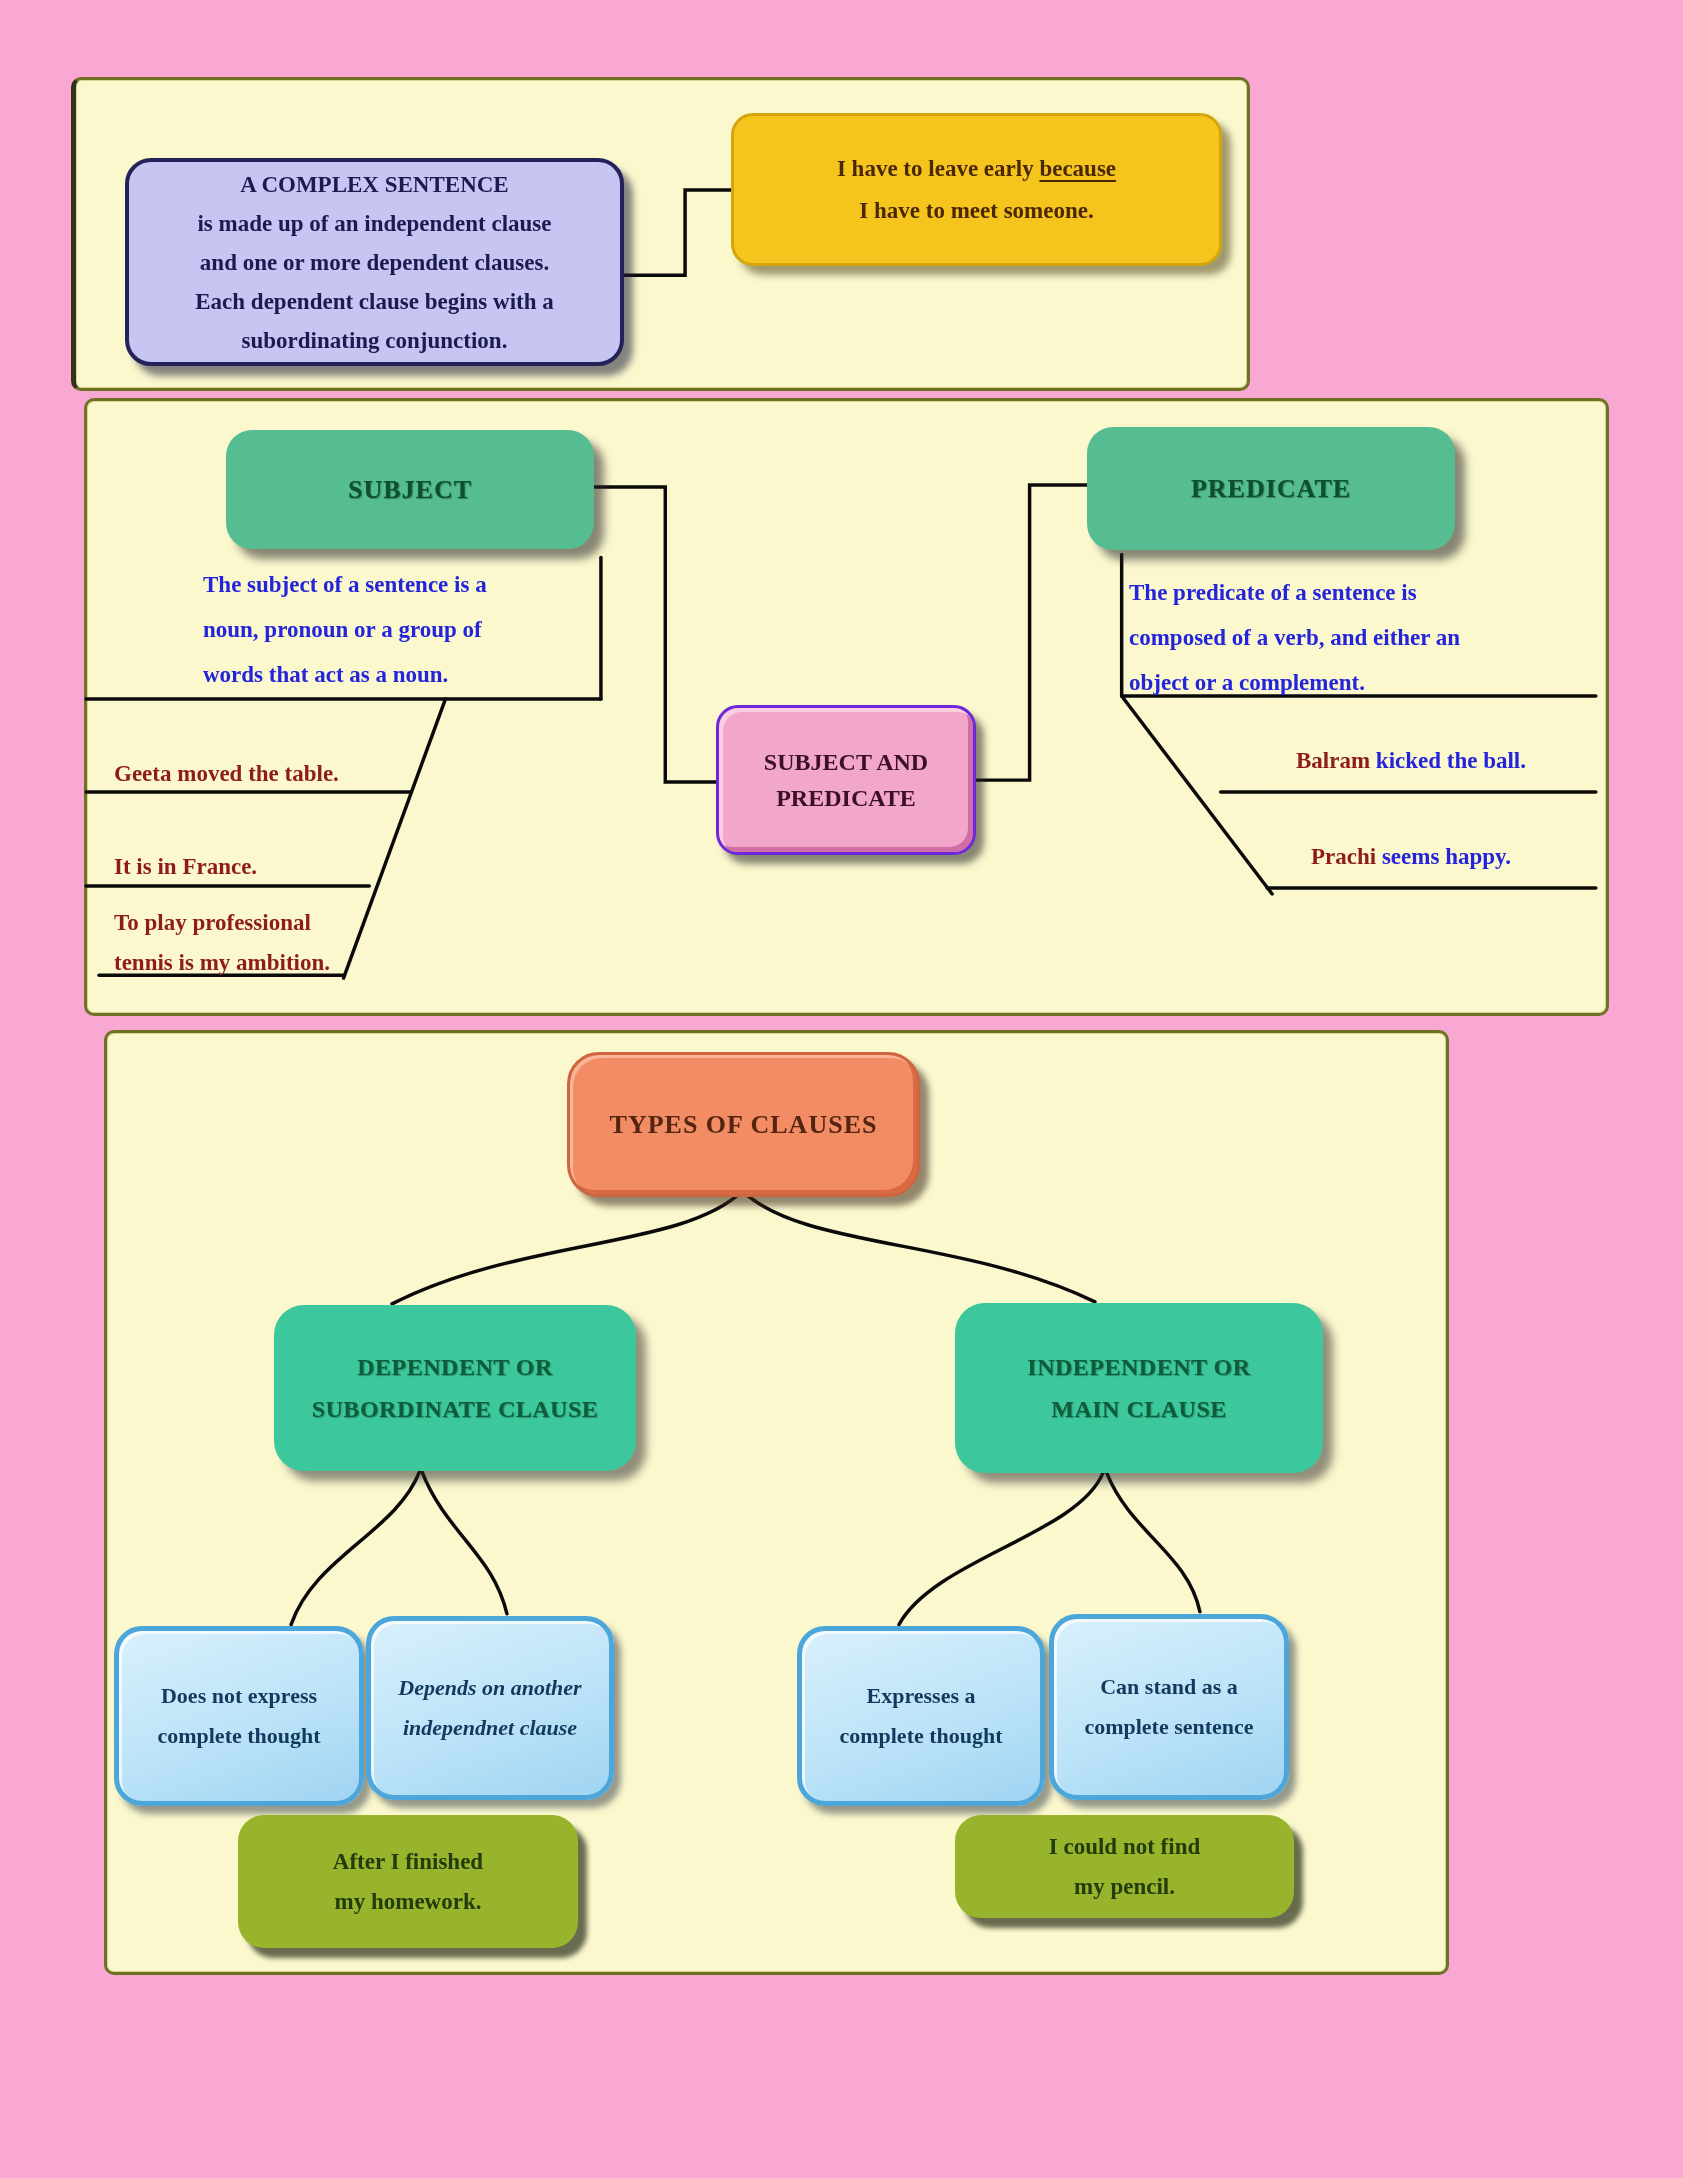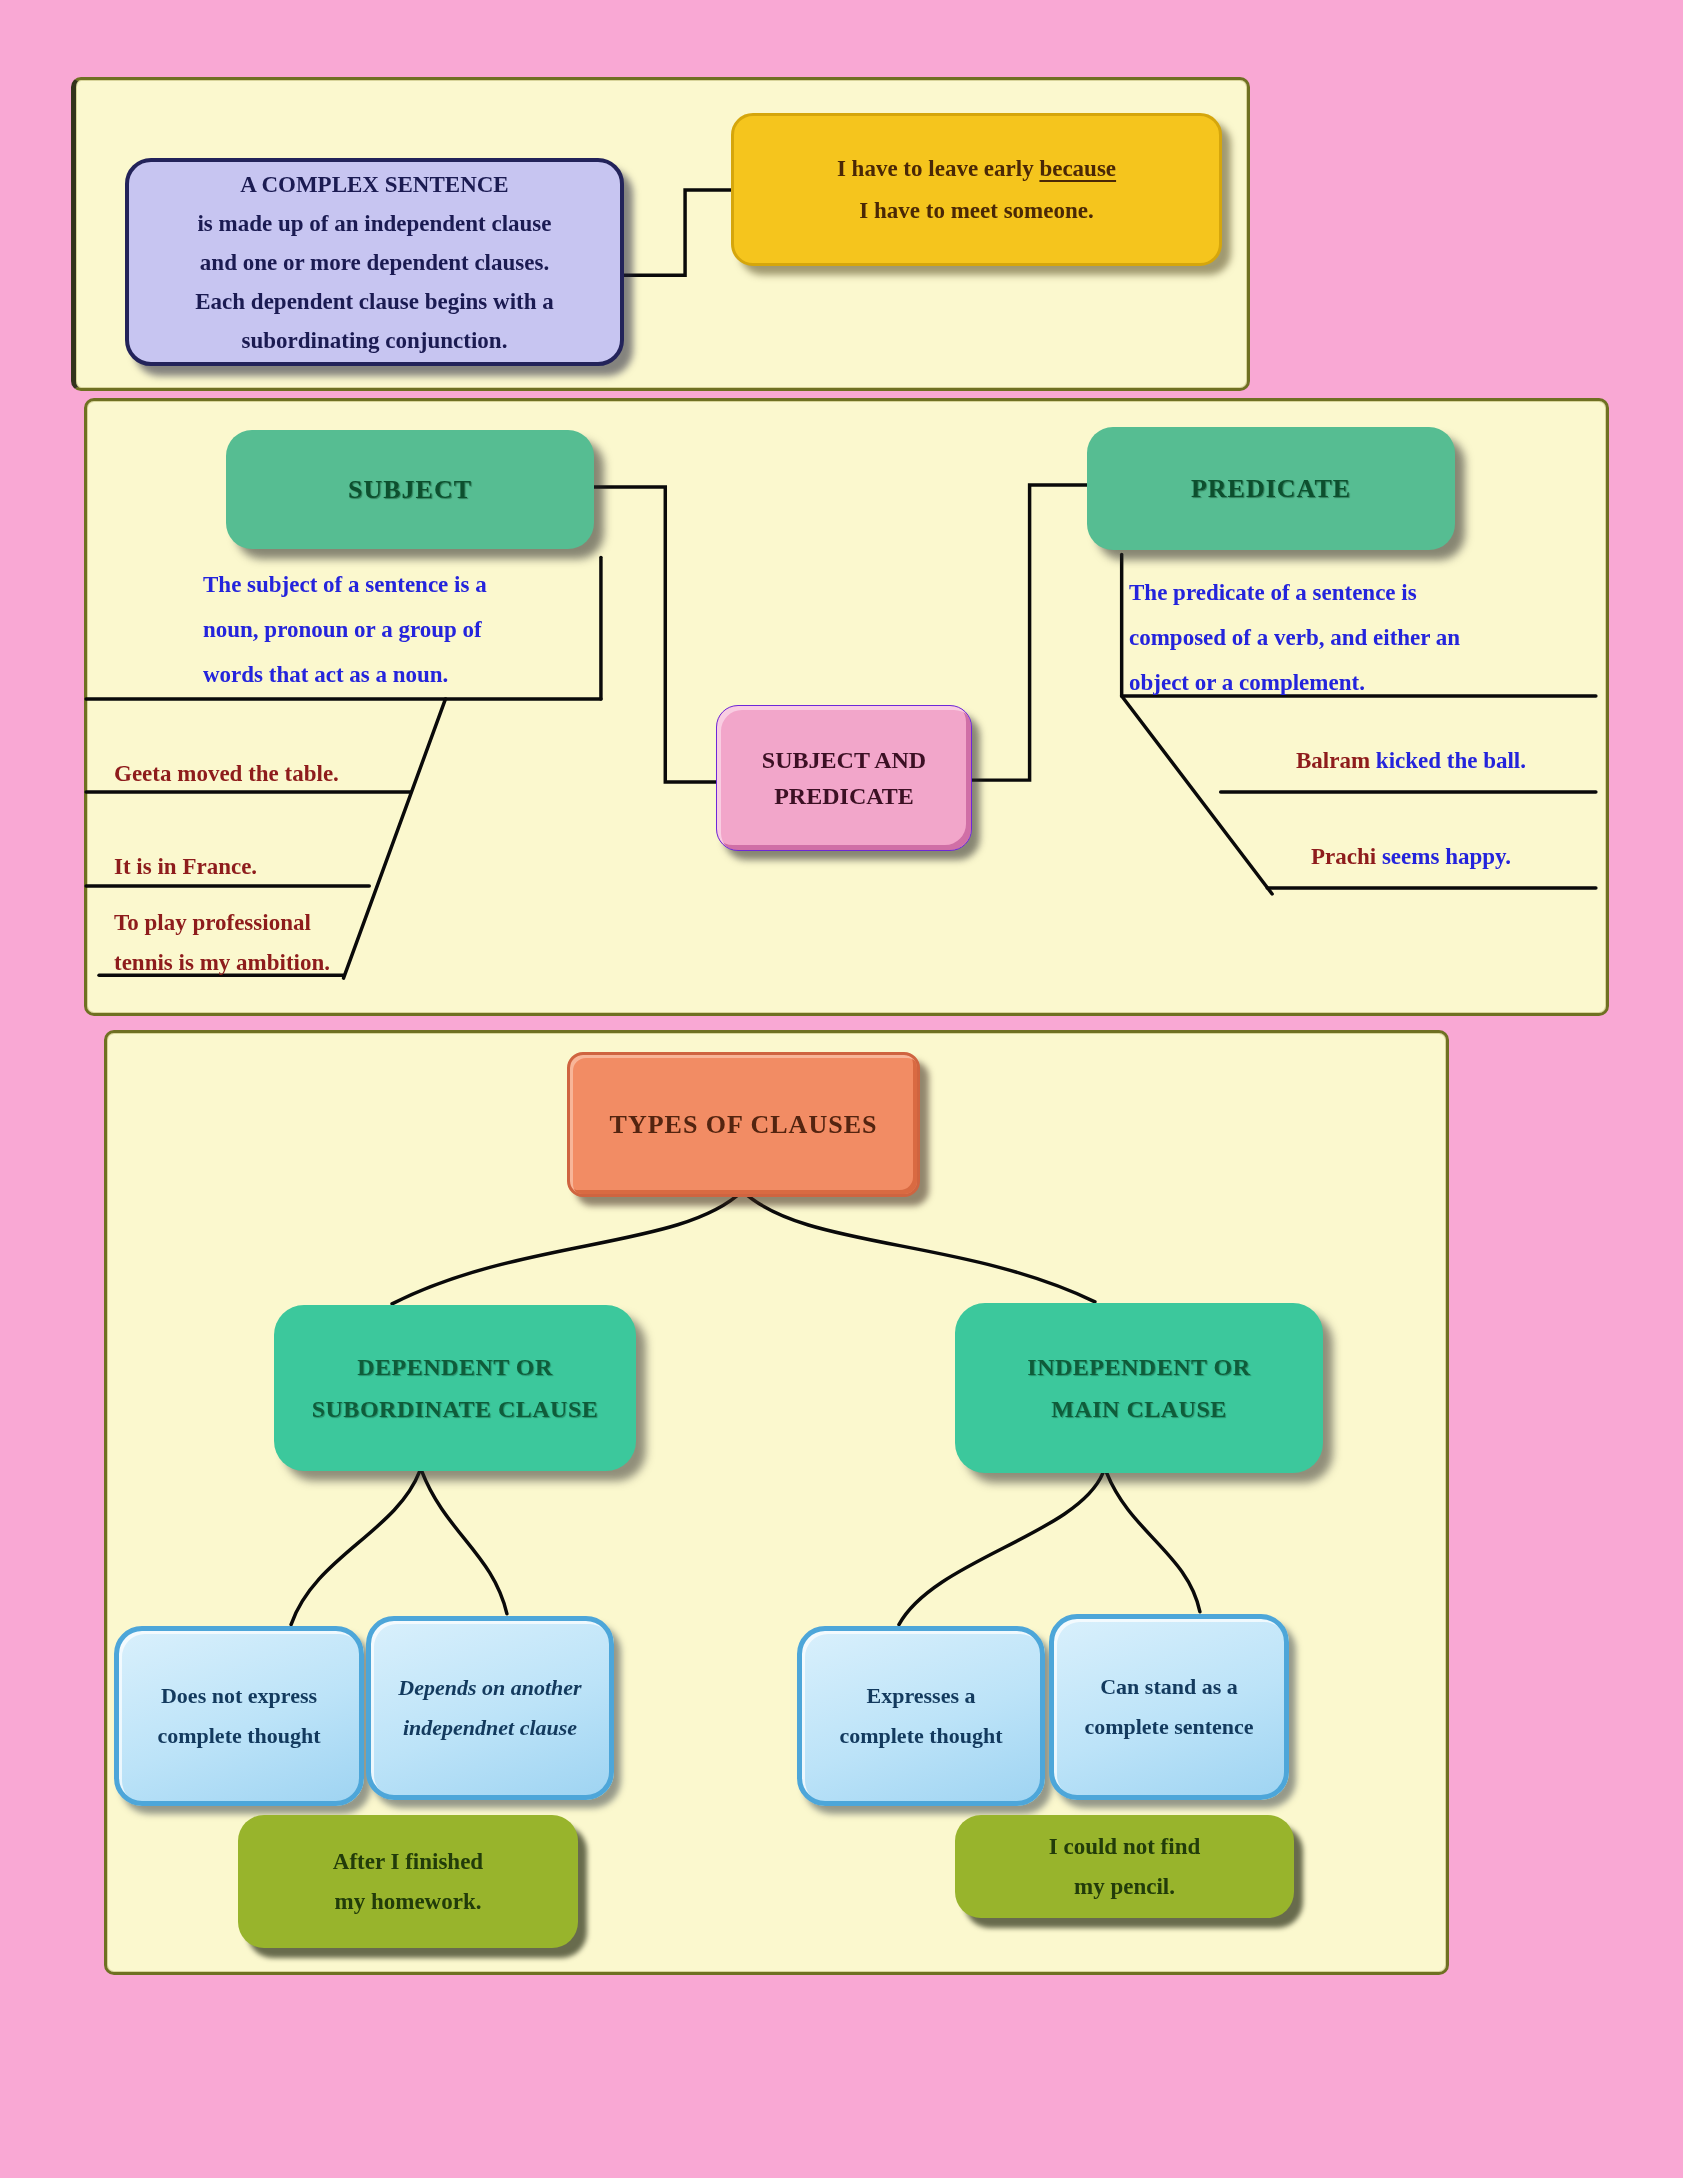--- a/index.html
+++ b/index.html
@@ -11,29 +11,29 @@
   svg.lines{position:absolute;left:0;top:0;z-index:1;pointer-events:none;}
   .box{position:absolute;z-index:2;display:flex;flex-direction:column;justify-content:center;
        align-items:center;text-align:center;}
   .def-box{background:#C7C5F1;border:4px solid #23235A;border-radius:26px;
            box-shadow:9px 10px 7px rgba(35,35,60,.55);color:#1B1B52;font-size:23px;line-height:39px;}
   .gold-box{background:#F5C51D;border:3px solid #D5A60C;border-radius:22px;
             box-shadow:9px 9px 7px rgba(70,60,20,.5);color:#4A2806;font-size:23px;line-height:42px;}
   .gold-box .u{text-decoration:underline;text-decoration-thickness:2px;text-underline-offset:4px;}
   .teal-box{background:#56BD92;border-radius:26px;box-shadow:10px 10px 8px rgba(40,40,40,.55);
             color:#0D4F2E;font-size:26px;letter-spacing:1px;text-shadow:1px 1px 1px rgba(0,50,25,.45);}
-  .pink-box{background:#F2A6CA;border-radius:22px;border:1px solid #6d28d9;
+  .pink-box{background:#F2A6CA;border-radius:22px;border:3px solid #6d28d9;
             box-shadow:8px 9px 7px rgba(40,40,40,.55), inset 4px 4px 0 #F9CDE2, inset -5px -5px 0 #D06FA6;
             color:#3C1024;font-size:24px;line-height:36px;}
   .blue-text{position:absolute;z-index:2;color:#2424DC;font-size:23px;line-height:45px;text-align:left;}
   .red-text{position:absolute;z-index:2;color:#8E1C1C;font-size:23px;line-height:40px;text-align:left;}
   .mix-text{position:absolute;z-index:2;font-size:23px;text-align:center;}
   .mix-text .subj{color:#8E1C1C;}
   .mix-text .pred{color:#2424DC;}
-  .salmon-box{background:#F28C64;border:3px solid #CF6440;border-radius:16px;
+  .salmon-box{background:#F28C64;border:3px solid #CF6440;border-radius:32px;
               box-shadow:9px 9px 6px rgba(60,40,30,.55), inset 3px 3px 0 #F8B598, inset -4px -4px 0 #D96A42;
               color:#532410;font-size:26px;letter-spacing:1px;}
   .emerald-box{background:#3CC89C;border-radius:30px;box-shadow:10px 10px 8px rgba(40,40,40,.5);
                color:#0F5C3A;font-size:24px;line-height:42px;letter-spacing:0.5px;
                text-shadow:1px 1px 1px rgba(0,60,35,.4);margin-left:34px;}
   .ltblue-box{background:linear-gradient(160deg,#D9F0FC 0%,#BCE3F8 55%,#9FD4F2 100%);
               border:5px solid #4DA6D9;border-radius:28px;
               box-shadow:7px 8px 6px rgba(50,60,70,.5), inset 3px 3px 0 rgba(255,255,255,.7);
               color:#133A5E;font-size:22px;line-height:40px;}
   .olive-box{background:#98B42C;border-radius:26px;box-shadow:9px 10px 5px rgba(25,30,8,.65);

